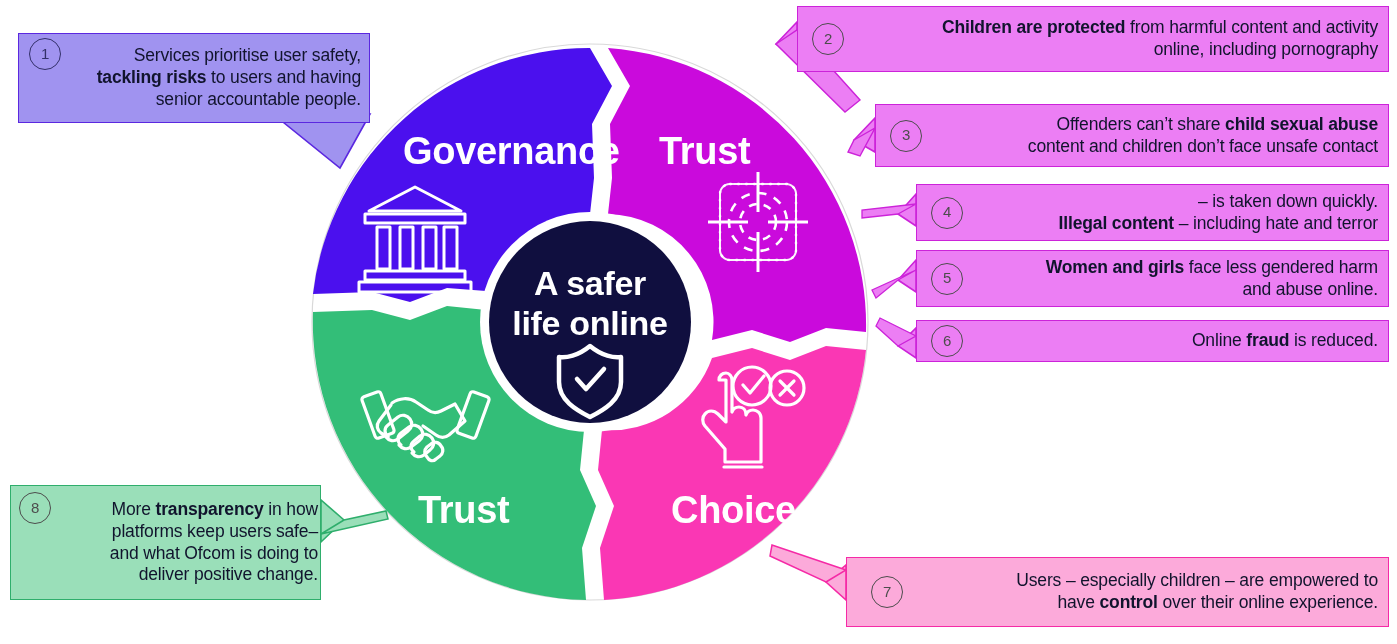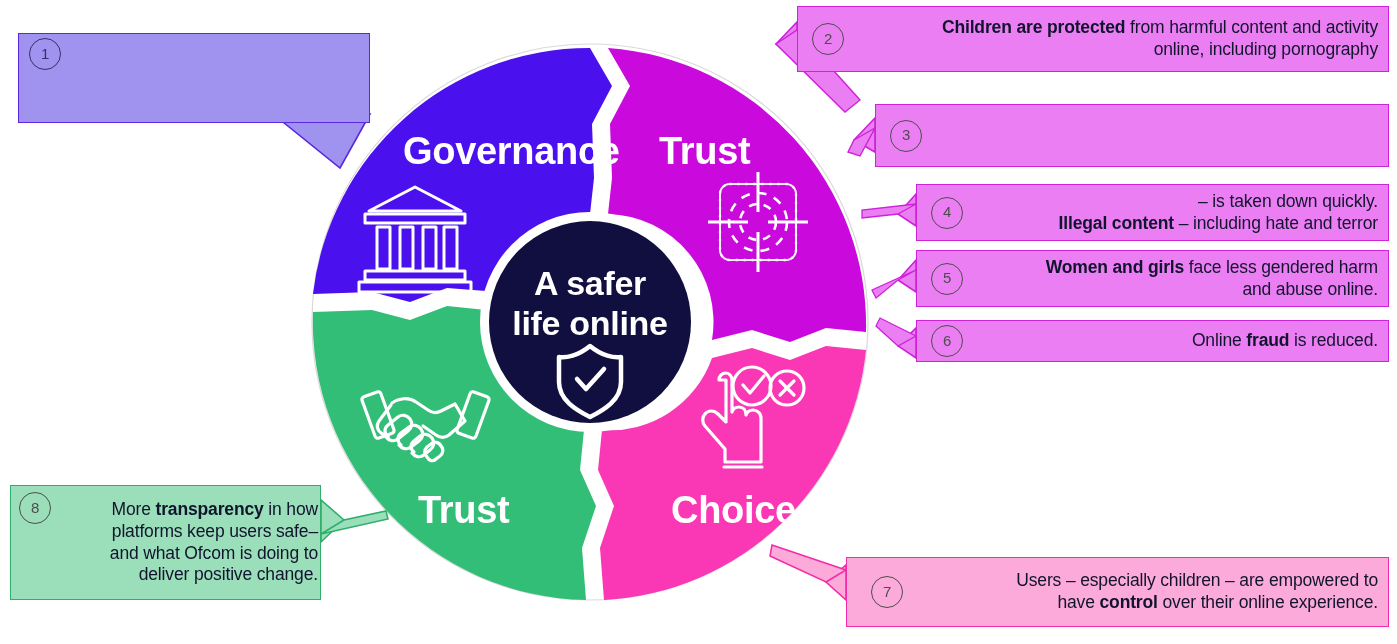--- a/index.html
+++ b/index.html
@@ -206,32 +206,41 @@
   <div class="seg-label" id="lab-tru">Trust</div>
   <div class="seg-label" id="lab-cho">Choice</div>
 
   <div class="center-text">
     <div>A safer</div>
     <div>life online</div>
   </div>
 
   <div class="callout c-left" id="co1" style="background: rgb(160, 147, 240); border-color: rgb(91, 40, 224);">
     <div class="num">1</div>
+    <div class="txt">
+        <div><span>Services prioritise user safety,</span></div>
+        <div><b>tackling risks</b><span> to users and having</span></div>
+        <div><span>senior accountable people.</span></div>
+      </div>
   </div>
 
   <div class="callout c-right" id="co2" style="background: rgb(236, 126, 244); border-color: rgb(204, 35, 217);">
     <div class="num">2</div>
     <div class="txt">
         <div><b>Children are protected</b><span> from harmful content and activity</span></div>
         <div><span>online, including pornography</span></div>
       </div>
   </div>
 
   <div class="callout c-right" id="co3" style="background: rgb(236, 126, 244); border-color: rgb(204, 35, 217);">
     <div class="num">3</div>
+    <div class="txt">
+        <div><span>Offenders can’t share </span><b>child sexual abuse</b></div>
+        <div><span>content and children don’t face unsafe contact</span></div>
+      </div>
   </div>
 
   <div class="callout c-right" id="co4" style="background: rgb(236, 126, 244); border-color: rgb(204, 35, 217);">
     <div class="num">4</div>
     <div class="txt">
         <div><span>– is taken down quickly.</span></div>
         <div><b>Illegal content</b><span> – including hate and terror</span></div>
       </div>
   </div>
 

